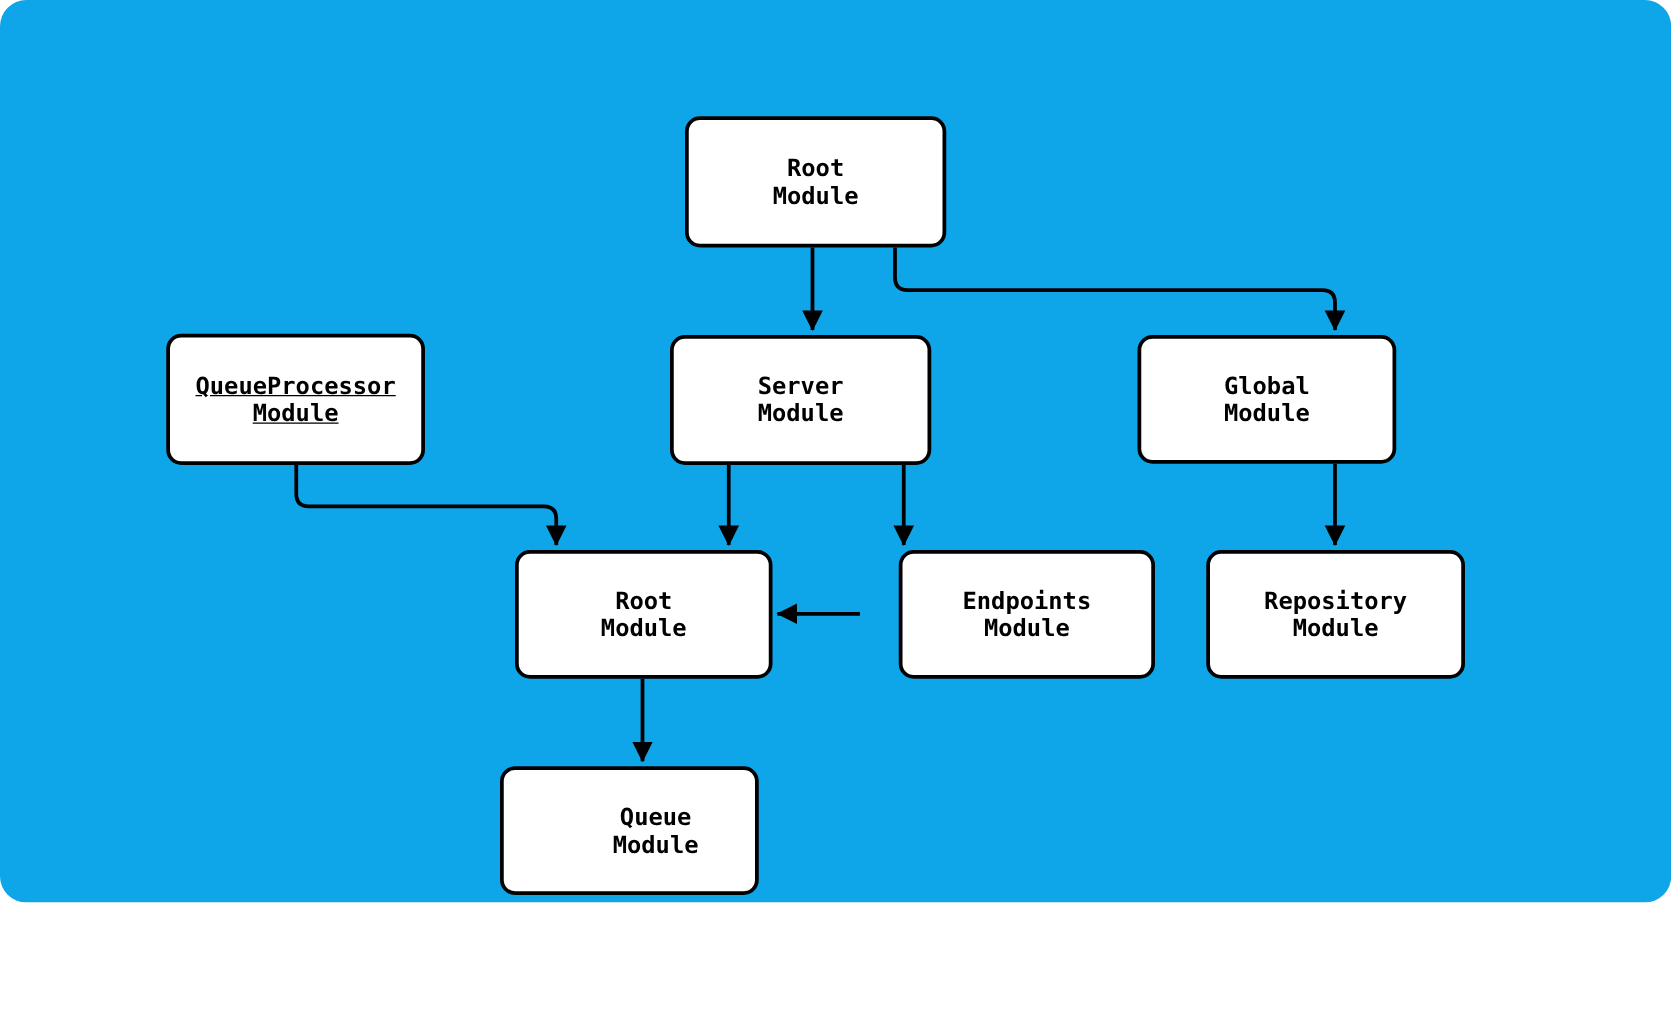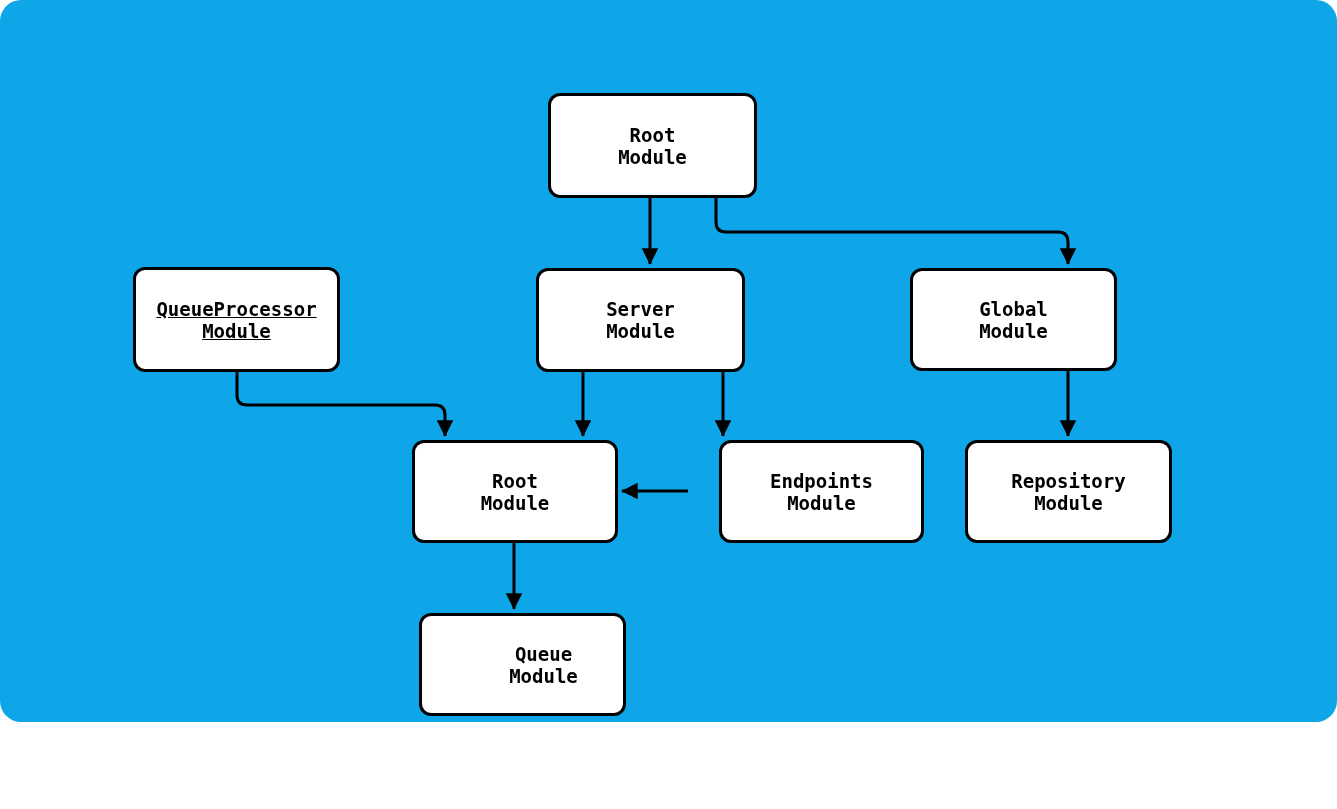--- a/index.html
+++ b/index.html
@@ -40,21 +40,21 @@
     color: #000000;
   }
   
   #node-root          { left: 548px; top:  93px; width: 209px; height: 105px; }
   #node-queueprocessor{ left: 133px; top: 267px; width: 207px; height: 105px; text-decoration: underline; }
   #node-server        { left: 536px; top: 268px; width: 209px; height: 104px; }
   #node-global        { left: 910px; top: 268px; width: 207px; height: 103px; }
   #node-core          { left: 412px; top: 440px; width: 206px; height: 103px; }
   #node-endpoints     { left: 688px; top: 440px; width: 205px; height: 103px; margin-left: 31px; }
   #node-repository    { left: 965px; top: 440px; width: 207px; height: 103px; }
-  #node-queue         { left: 419px; top: 613px; width: 207px; height: 103px; padding-left: 42px; }
+  #node-queue         { left: 400px; top: 613px; width: 207px; height: 103px; padding-left: 42px; }
   .edge {
     fill: none;
     stroke: #000000;
     stroke-width: 3px;
   }
 </style>
 </head>
 <body>
 
 <div id="canvas">

